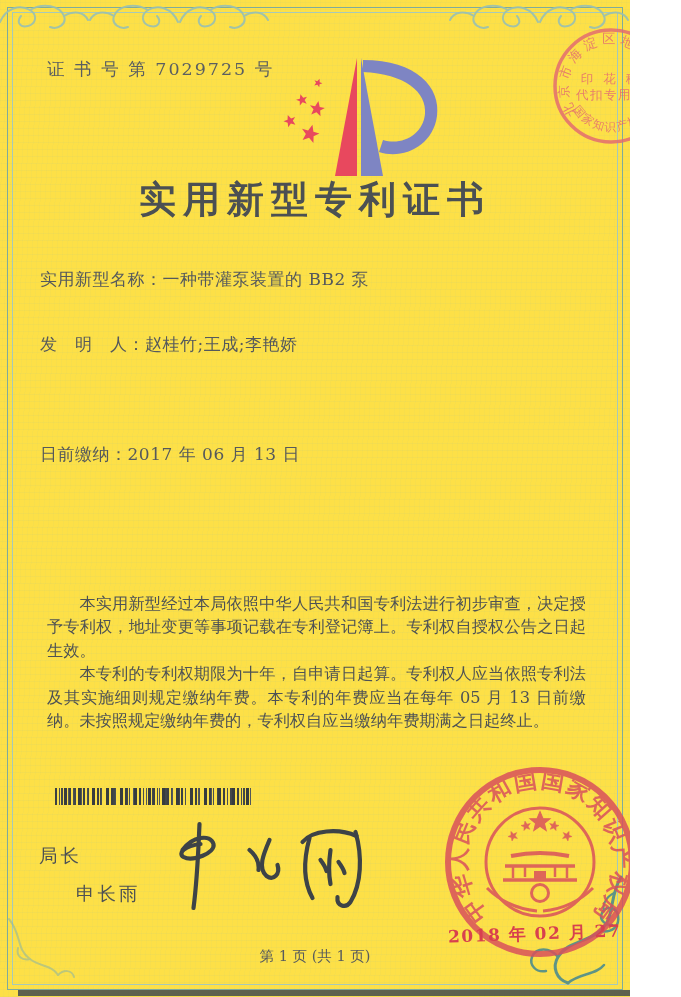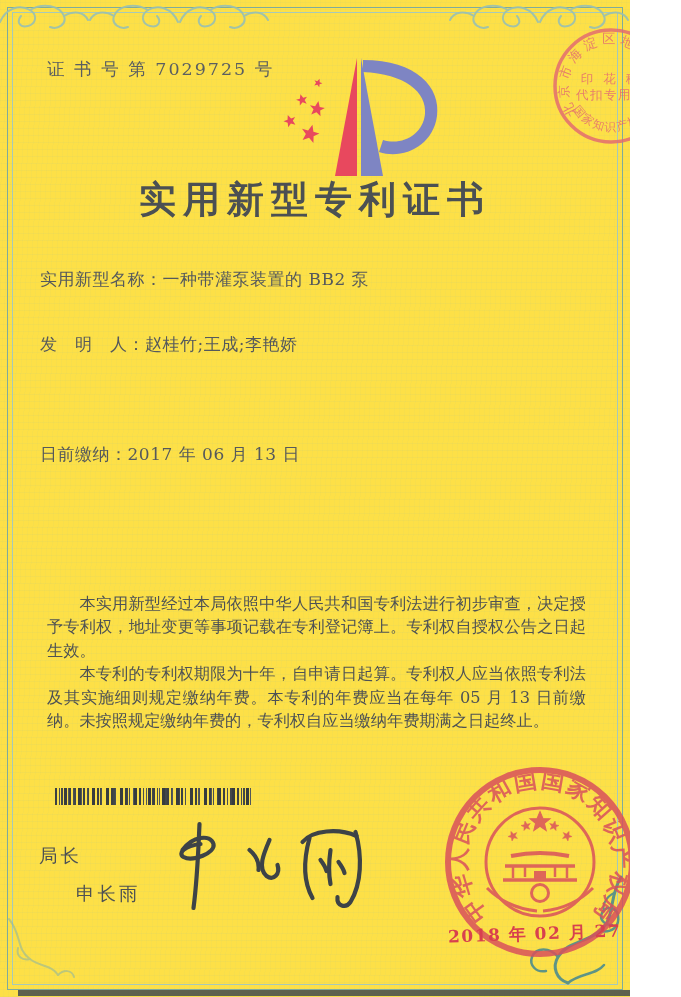--- a/index.html
+++ b/index.html
@@ -167,15 +167,16 @@
         <path d="M88,106 L88,118 M142,106 L142,118 M100,106 L100,117 M130,106 L130,117" fill="none" stroke-width="2.5"></path>
         <path d="M78,120 L152,120" fill="none" stroke-width="3.5"></path>
         <rect x="109" y="111" width="12" height="9" stroke="none"></rect>
         <circle cx="115" cy="133" r="8.5" fill="none" stroke-width="3"></circle>
         <path d="M62,128 Q82,148 112,151 M168,128 Q148,148 118,151" fill="none" stroke-width="3"></path>
       </g>
     </g>
   </svg>
   <div class="seal-date">2018 年 02 月 27 日</div>
 
+  <div class="footer">第 1 页 (共 1 页)</div>
 
   <div class="scan-edge"></div>
 </div>
 
 </body></html>

